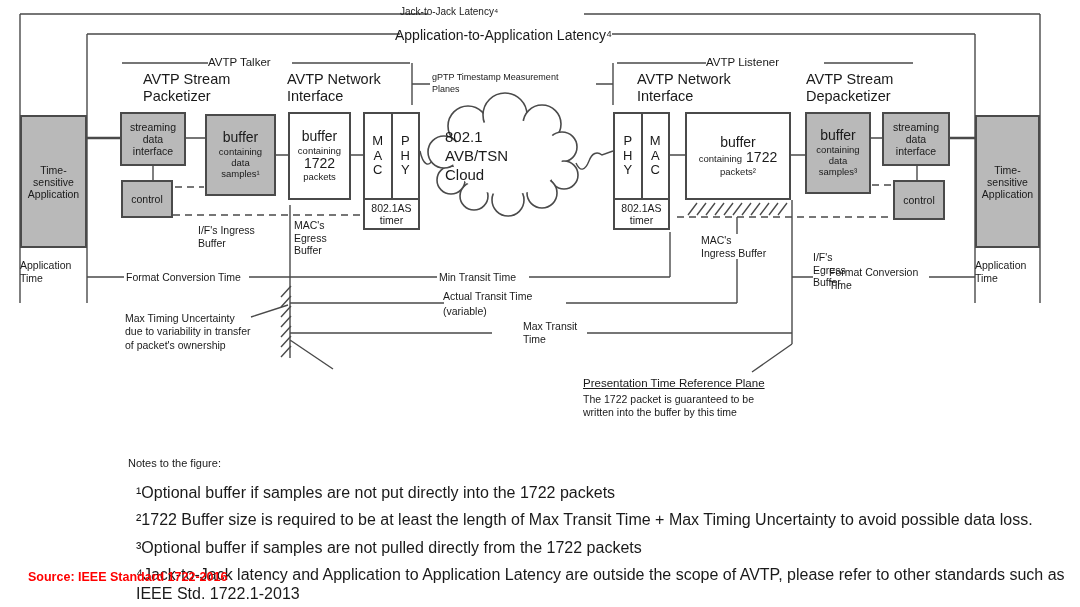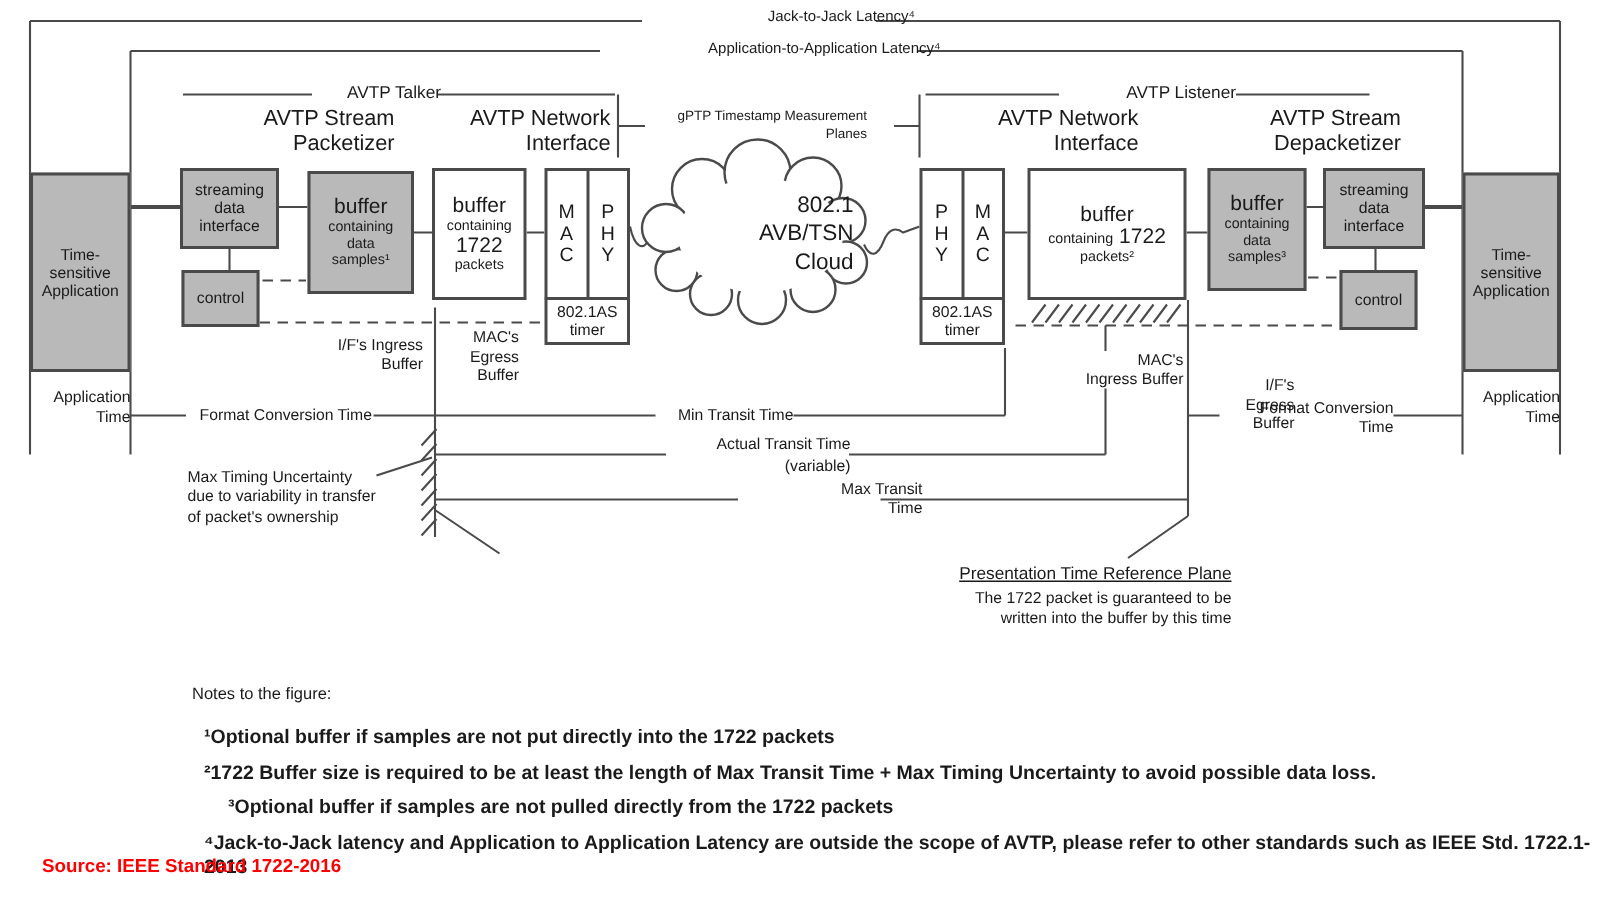--- a/index.html
+++ b/index.html
@@ -1,36 +1,36 @@
 <!DOCTYPE html>
 <html><head>
 <meta charset="utf-8">
 <style>
   html,body{margin:0;padding:0;background:#fff;}
   body{font-family:"Liberation Sans",sans-serif;color:#1a1a1a;}
   #stage{position:relative;width:1080px;height:607px;background:#fff;overflow:hidden;}
   #wires{position:absolute;left:0;top:0;z-index:0;}
-  .c{text-align:right;}
+  .c{text-align:left;}
   .pre{white-space:pre-line;}
   .box{position:absolute;box-sizing:border-box;border:2px solid #4a4a4a;display:flex;
        flex-direction:column;align-items:center;justify-content:center;text-align:center;z-index:2;}
   .gray{background:#b9b9b9;}
   .white{background:#ffffff;}
   .lbl{position:absolute;font-size:10.5px;line-height:1.2;z-index:3;}
   .wbg{background:#ffffff;}
   .title{font-size:14.5px;line-height:1.18;}
   .grp{font-size:11.5px;}
   .small{font-size:9.5px;line-height:1.2;}
   .big{font-size:14px;line-height:1.1;}
   .cols{flex-direction:row;align-items:stretch;padding:0;}
   .col{flex:1;display:flex;align-items:center;justify-content:center;font-size:13px;line-height:1.12;}
   .col+.col{border-left:2px solid #4a4a4a;}
   .ut{text-decoration:underline;font-size:11.5px;}
   .body{font-size:10.5px;line-height:1.3;margin-top:2px;}
-  .note{font-size:13px;line-height:1.2;margin-top:8px;font-weight:bold;}
+  .note{font-size:16px;line-height:1.2;margin-top:8px;}
   #src{font-size:12.5px;font-weight:bold;}
 </style>
 </head>
 <body>
 
 <div id="stage">
 
   <svg id="wires" width="1080" height="607">
     <g stroke="#4a4a4a" stroke-width="1.4" fill="none">
 
@@ -79,21 +79,21 @@
         <circle cx="542" cy="193" r="15"></circle>
       <circle cx="508" cy="200" r="16"></circle>
         <circle cx="474" cy="196" r="14"></circle>
         <circle cx="451" cy="180" r="14"></circle>
       <circle cx="444" cy="152" r="16"></circle>
       <ellipse cx="507" cy="157" rx="55" ry="38" stroke="none"></ellipse>
     </g>
   </svg>
 
   <div class="lbl c" style="left:400px;top:6px;width:210px;font-size:10px;">Jack-to-Jack Latency⁴</div>
-  <div class="lbl c" style="left:407px;top:27px;width:220px;font-size:10px;">Application-to-Application Latency⁴</div>
+  <div class="lbl c" style="left:395px;top:27px;width:220px;font-size:14px;">Application-to-Application Latency⁴</div>
 
   <div class="lbl c grp" style="left:208px;top:56px;width:86px;">AVTP Talker</div>
   <div class="lbl c grp" style="left:706px;top:56px;width:118px;">AVTP Listener</div>
 
   <div class="lbl c title pre" style="left:143px;top:71px;width:120px;">AVTP Stream
 Packetizer</div>
   <div class="lbl c title pre" style="left:287px;top:71px;width:120px;">AVTP Network
 Interface</div>
   <div class="lbl c pre" style="left:432px;top:72px;width:146px;font-size:9px;line-height:1.3;">gPTP Timestamp Measurement
 Planes</div>
@@ -215,19 +215,19 @@
   <div class="lbl c" style="left:583px;top:377px;width:238px;">
     <div class="ut">Presentation Time Reference Plane</div>
     <div class="body pre">The 1722 packet is guaranteed to be
 written into the buffer by this time</div>
   </div>
 
   <div class="lbl" style="left:128px;top:457px;width:944px;">
     <div style="font-size:11px;">Notes to the figure:</div>
     <div class="note" style="margin-top:13px;margin-left:8px;">¹Optional buffer if samples are not put directly into the 1722 packets</div>
     <div class="note" style="margin-left:8px;">²1722 Buffer size is required to be at least the length of Max Transit Time + Max Timing Uncertainty to avoid possible data loss.</div>
-    <div class="note" style="margin-left:24px;">³Optional buffer if samples are not pulled directly from the 1722 packets</div>
+    <div class="note" style="margin-left:8px;">³Optional buffer if samples are not pulled directly from the 1722 packets</div>
     <div class="note" style="margin-left:8px;">⁴Jack-to-Jack latency and Application to Application Latency are outside the scope of AVTP, please refer to other standards such as IEEE Std. 1722.1-2013</div>
   </div>
 
   <div id="src" class="lbl" style="left:28px;top:570px;color:#ff0000;">Source: IEEE Standard 1722-2016</div>
 
 </div>
 
 </body></html>

